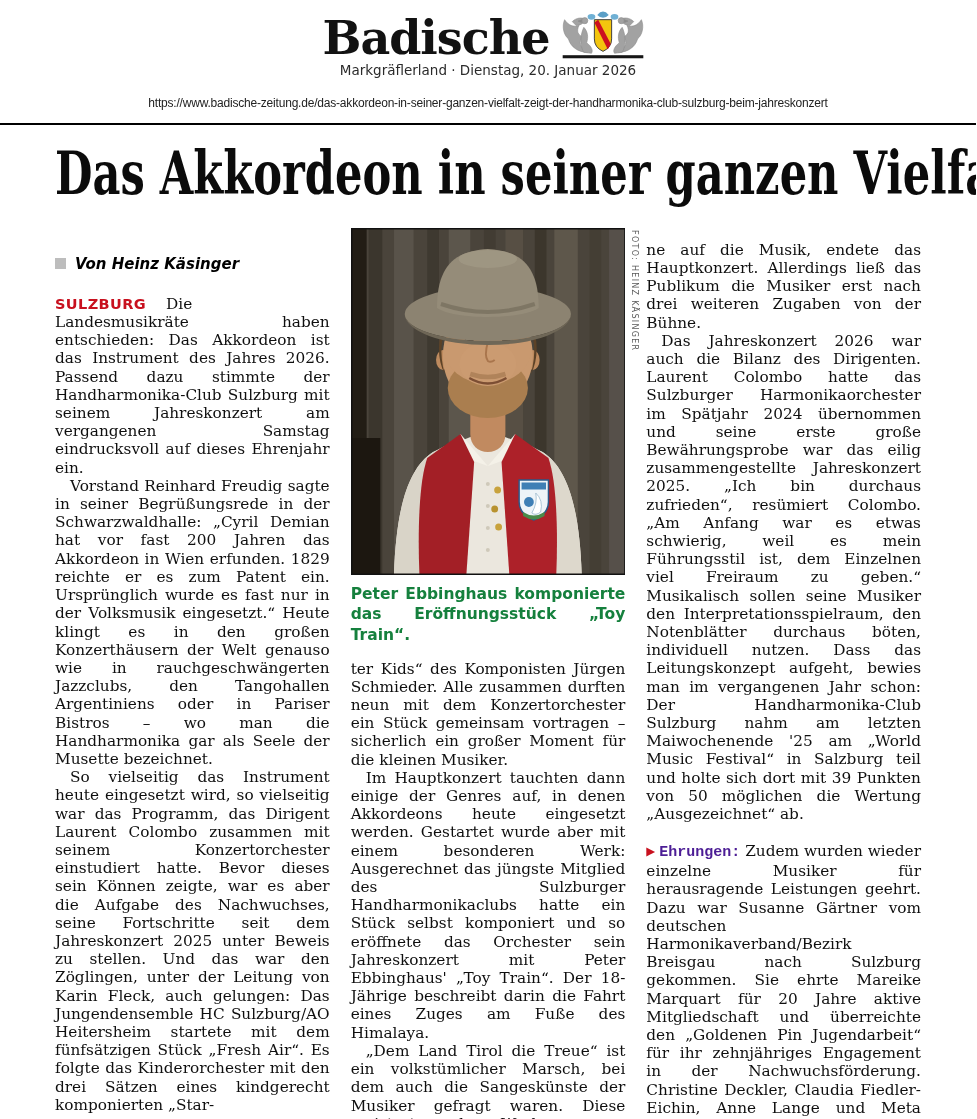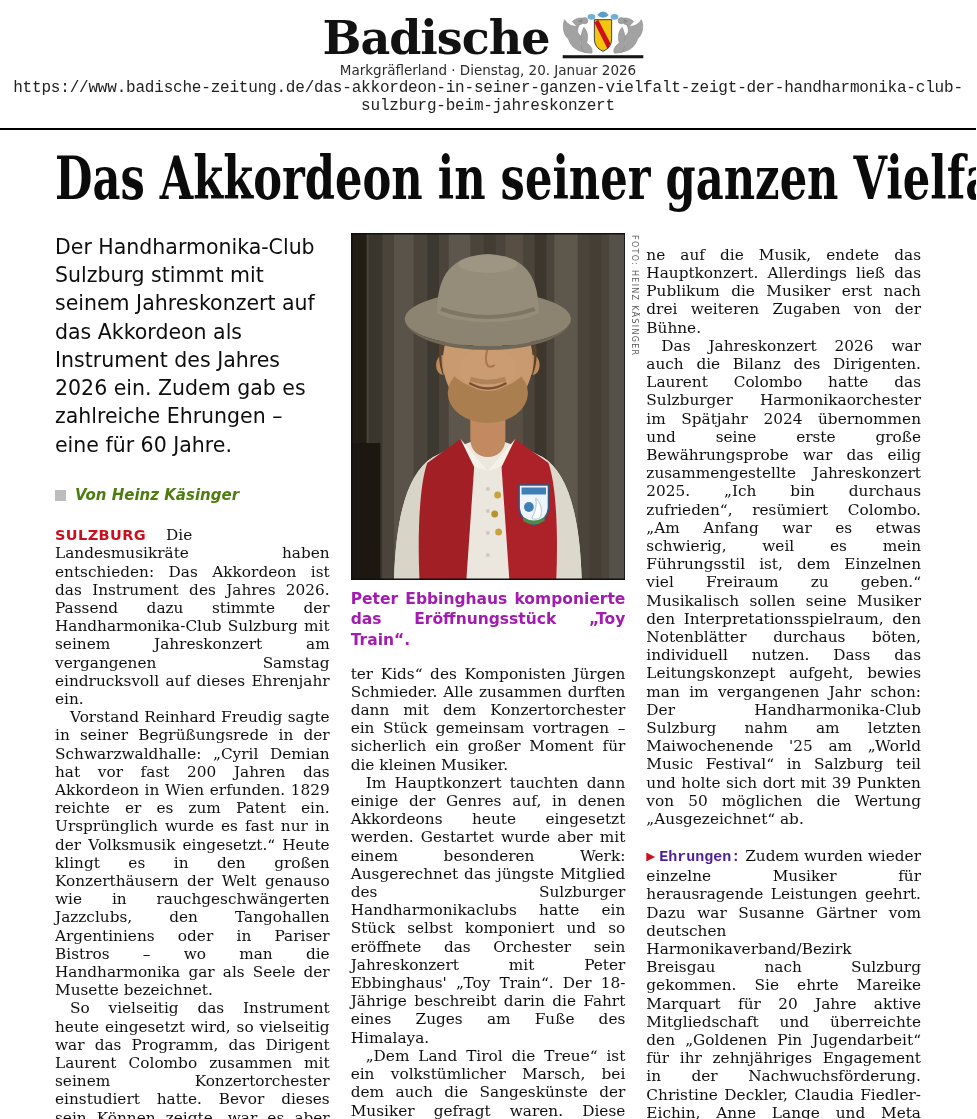--- a/index.html
+++ b/index.html
@@ -4,43 +4,43 @@
 <style>
   * { margin:0; padding:0; box-sizing:border-box; }
   body { background:#ffffff; font-family:"DejaVu Serif", serif; }
   .page { width:976px; height:1119px; background:#fff; position:relative; overflow:hidden; padding-top:8px; }
 
   
   .masthead-row { display:flex; justify-content:center; align-items:flex-end; gap:4px; }
   .brand { font-family:"DejaVu Serif", serif; font-weight:bold; font-size:46px; line-height:1; color:#121212; letter-spacing:-1px; }
   .crest { width:96px; height:56px; margin:0 2px -3px; }
   .region-date { text-align:center; font-family:"DejaVu Sans", sans-serif; font-size:13.5px; color:#2b2b2b; margin-top:1px; }
-  .article-url { text-align:center; font-family:Liberation Mono, monospace; font-size:16px; color:#222; margin-top:1px; letter-spacing:-0.2px; }
+  .article-url { text-align:center; font-family:Liberation Sans, sans-serif; font-size:12px; color:#222; margin-top:18px; letter-spacing:-0.2px; }
   .rule { border-top:2px solid #000; margin-top:13px; }
 
   
   .headline { margin:16px 0 0 55px; font-family:"DejaVu Serif", serif; font-weight:bold; font-size:60px; line-height:1.08; color:#0b0b0b; white-space:nowrap; transform:scaleX(0.72); transform-origin:left bottom; }
 
   
   .columns { margin:22px 55px 0; display:grid; grid-template-columns:1fr 1fr 1fr; column-gap:21px; }
 
   .lead { font-family:"DejaVu Sans", sans-serif; font-size:20.5px; line-height:1.38; color:#0d0d0d; }
-  .byline { margin-top:27px; display:flex; align-items:center; gap:9px; font-family:"DejaVu Sans", sans-serif; font-weight:bold; font-style:italic; font-size:15px; color:#4d7c0f; }
+  .byline { margin-top:27px; display:flex; align-items:center; gap:9px; font-family:"DejaVu Sans", sans-serif; font-weight:bold; font-style:italic; font-size:15px; color:#000000; }
   .byline-square { width:11px; height:11px; background:var(--byline_square,#bdbdbd); flex:0 0 auto; }
 
   .bodytext { margin-top:22px; }
   .bodytext p { font-size:15.3px; line-height:1.19; text-align:justify; color:#0f0f0f; hyphens:auto; -webkit-hyphens:auto; }
   .bodytext p + p { text-indent:15px; }
   .dateline { font-family:"DejaVu Sans", sans-serif; font-weight:bold; font-size:14.5px; letter-spacing:0.4px; color:var(--accent_red,#c8101e); margin-right:20px; }
 
   
   .photo-wrap { position:relative; width:100%; height:347px; }
   .photo-wrap svg { display:block; width:100%; height:100%; }
   .photo-credit { position:absolute; top:2px; right:-14px; writing-mode:vertical-rl; font-family:"DejaVu Sans", sans-serif; font-size:8px; letter-spacing:1.3px; color:#5a5a5a; }
-  .caption { margin-top:9px; font-family:"DejaVu Sans", sans-serif; font-weight:bold; font-size:15.5px; line-height:1.33; color:#a21caf; text-align:justify; }
+  .caption { margin-top:9px; font-family:"DejaVu Sans", sans-serif; font-weight:bold; font-size:15.5px; line-height:1.33; color:#15803d; text-align:justify; }
   .col-center .bodytext { margin-top:14px; }
 
   
   .col-right .bodytext { margin-top:13px; }
   .ehrungen { margin-top:19px; font-size:15.3px; line-height:1.19; text-align:justify; color:#0f0f0f; hyphens:auto; }
   .ehrungen-arrow { color:var(--accent_red,#c8101e); font-size:11.5px; margin-right:4px; position:relative; top:-1px; }
   .ehrungen-label { font-family:Liberation Mono, monospace; font-weight:bold; font-size:15px; color:#4c1d95; margin-right:5px; }
 </style>
 </head>
 <body>
@@ -79,21 +79,20 @@
   </div>
   <div class="region-date">Markgräflerland · Dienstag, 20. Januar 2026</div>
   <div class="article-url">https://www.badische-zeitung.de/das-akkordeon-in-seiner-ganzen-vielfalt-zeigt-der-handharmonika-club-sulzburg-beim-jahreskonzert</div>
   <div class="rule"></div>
 
   <div class="headline">Das Akkordeon in seiner ganzen Vielfalt</div>
 
   <div class="columns">
 
     <div class="col-left">
-      <div class="lead">Der Handharmonika-Club Sulzburg stimmt mit seinem Jahreskonzert auf das Akkordeon als Instrument des Jahres 2026 ein. Zudem gab es zahlreiche Ehrungen – eine für 60 Jahre.</div>
       <div class="byline">
         <span class="byline-square"></span>
         <span>Von Heinz Käsinger</span>
       </div>
       <div class="bodytext">
         <p><span class="dateline">SULZBURG</span><span>Die Landesmusikräte haben entschieden: Das Akkordeon ist das Instrument des Jahres 2026. Passend dazu stimmte der Handharmonika-Club Sulzburg mit seinem Jahreskonzert am vergangenen Samstag eindrucksvoll auf dieses Ehrenjahr ein.</span></p>
         <p>Vorstand Reinhard Freudig sagte in seiner Begrüßungsrede in der Schwarzwaldhalle: „Cyril Demian hat vor fast 200 Jahren das Akkordeon in Wien erfunden. 1829 reichte er es zum Patent ein. Ursprünglich wurde es fast nur in der Volksmusik eingesetzt.“ Heute klingt es in den großen Konzerthäusern der Welt genauso wie in rauchgeschwängerten Jazzclubs, den Tangohallen Argentiniens oder in Pariser Bistros – wo man die Handharmonika gar als Seele der Musette bezeichnet.</p>
         <p>So vielseitig das Instrument heute eingesetzt wird, so vielseitig war das Programm, das Dirigent Laurent Colombo zusammen mit seinem Konzertorchester einstudiert hatte. Bevor dieses sein Können zeigte, war es aber die Aufgabe des Nachwuchses, seine Fortschritte seit dem Jahreskonzert 2025 unter Beweis zu stellen. Und das war den Zöglingen, unter der Leitung von Karin Fleck, auch gelungen: Das Jungendensemble HC Sulzburg/AO Heitersheim startete mit dem fünfsätzigen Stück „Fresh Air“. Es folgte das Kinderorchester mit den drei Sätzen eines kindgerecht komponierten „Star-</p>
       </div>
     </div>
@@ -170,21 +169,21 @@
           <path d="M88,80 C88,40 104,23 140,21 C176,23 192,40 192,80 C174,92 106,92 88,80 Z" fill="#958c79"></path>
           <ellipse cx="140" cy="31" rx="30" ry="9" fill="#a29a86" opacity="0.7"></ellipse>
           <path d="M92,76 q48,16 96,0" stroke="#6f6757" stroke-width="4" fill="none" opacity="0.6"></path>
 
           <rect x="0.75" y="0.75" width="279.5" height="345.5" fill="none" stroke="#111" stroke-width="1.5"></rect>
         </svg>
         <div class="photo-credit">FOTO: HEINZ KÄSINGER</div>
       </div>
       <div class="caption">Peter Ebbinghaus komponierte das Eröffnungsstück „Toy Train“.</div>
       <div class="bodytext">
-        <p>ter Kids“ des Komponisten Jürgen Schmieder. Alle zusammen durften dann mit dem Konzertorchester ein Stück gemeinsam vortragen – sicherlich ein großer Moment für die kleinen Musiker.</p>
+        <p>ter Kids“ des Komponisten Jürgen Schmieder. Alle zusammen durften neun mit dem Konzertorchester ein Stück gemeinsam vortragen – sicherlich ein großer Moment für die kleinen Musiker.</p>
         <p>Im Hauptkonzert tauchten dann einige der Genres auf, in denen Akkordeons heute eingesetzt werden. Gestartet wurde aber mit einem besonderen Werk: Ausgerechnet das jüngste Mitglied des Sulzburger Handharmonikaclubs hatte ein Stück selbst komponiert und so eröffnete das Orchester sein Jahreskonzert mit Peter Ebbinghaus' „Toy Train“. Der 18-Jährige beschreibt darin die Fahrt eines Zuges am Fuße des Himalaya.</p>
         <p>„Dem Land Tirol die Treue“ ist ein volkstümlicher Marsch, bei dem auch die Sangeskünste der Musiker gefragt waren. Diese meisterten das Werk genauso souverän wie „Indifférence“, ein Musette-Stück, das die Zuhörer ans Ufer der Seine brachte. Mit dem humorvollen Stück „Der Hahn und das Huhn“ und schließlich „Music“ (Original: John Miles, 1976), einer wahren Hym-</p>
       </div>
     </div>
 
     <div class="col-right">
       <div class="bodytext">
         <p>ne auf die Musik, endete das Hauptkonzert. Allerdings ließ das Publikum die Musiker erst nach drei weiteren Zugaben von der Bühne.</p>
         <p>Das Jahreskonzert 2026 war auch die Bilanz des Dirigenten. Laurent Colombo hatte das Sulzburger Harmonikaorchester im Spätjahr 2024 übernommen und seine erste große Bewährungsprobe war das eilig zusammengestellte Jahreskonzert 2025. „Ich bin durchaus zufrieden“, resümiert Colombo. „Am Anfang war es etwas schwierig, weil es mein Führungsstil ist, dem Einzelnen viel Freiraum zu geben.“ Musikalisch sollen seine Musiker den Interpretationsspielraum, den Notenblätter durchaus böten, individuell nutzen. Dass das Leitungskonzept aufgeht, bewies man im vergangenen Jahr schon: Der Handharmonika-Club Sulzburg nahm am letzten Maiwochenende '25 am „World Music Festival“ in Salzburg teil und holte sich dort mit 39 Punkten von 50 möglichen die Wertung „Ausgezeichnet“ ab.</p>
       </div>

